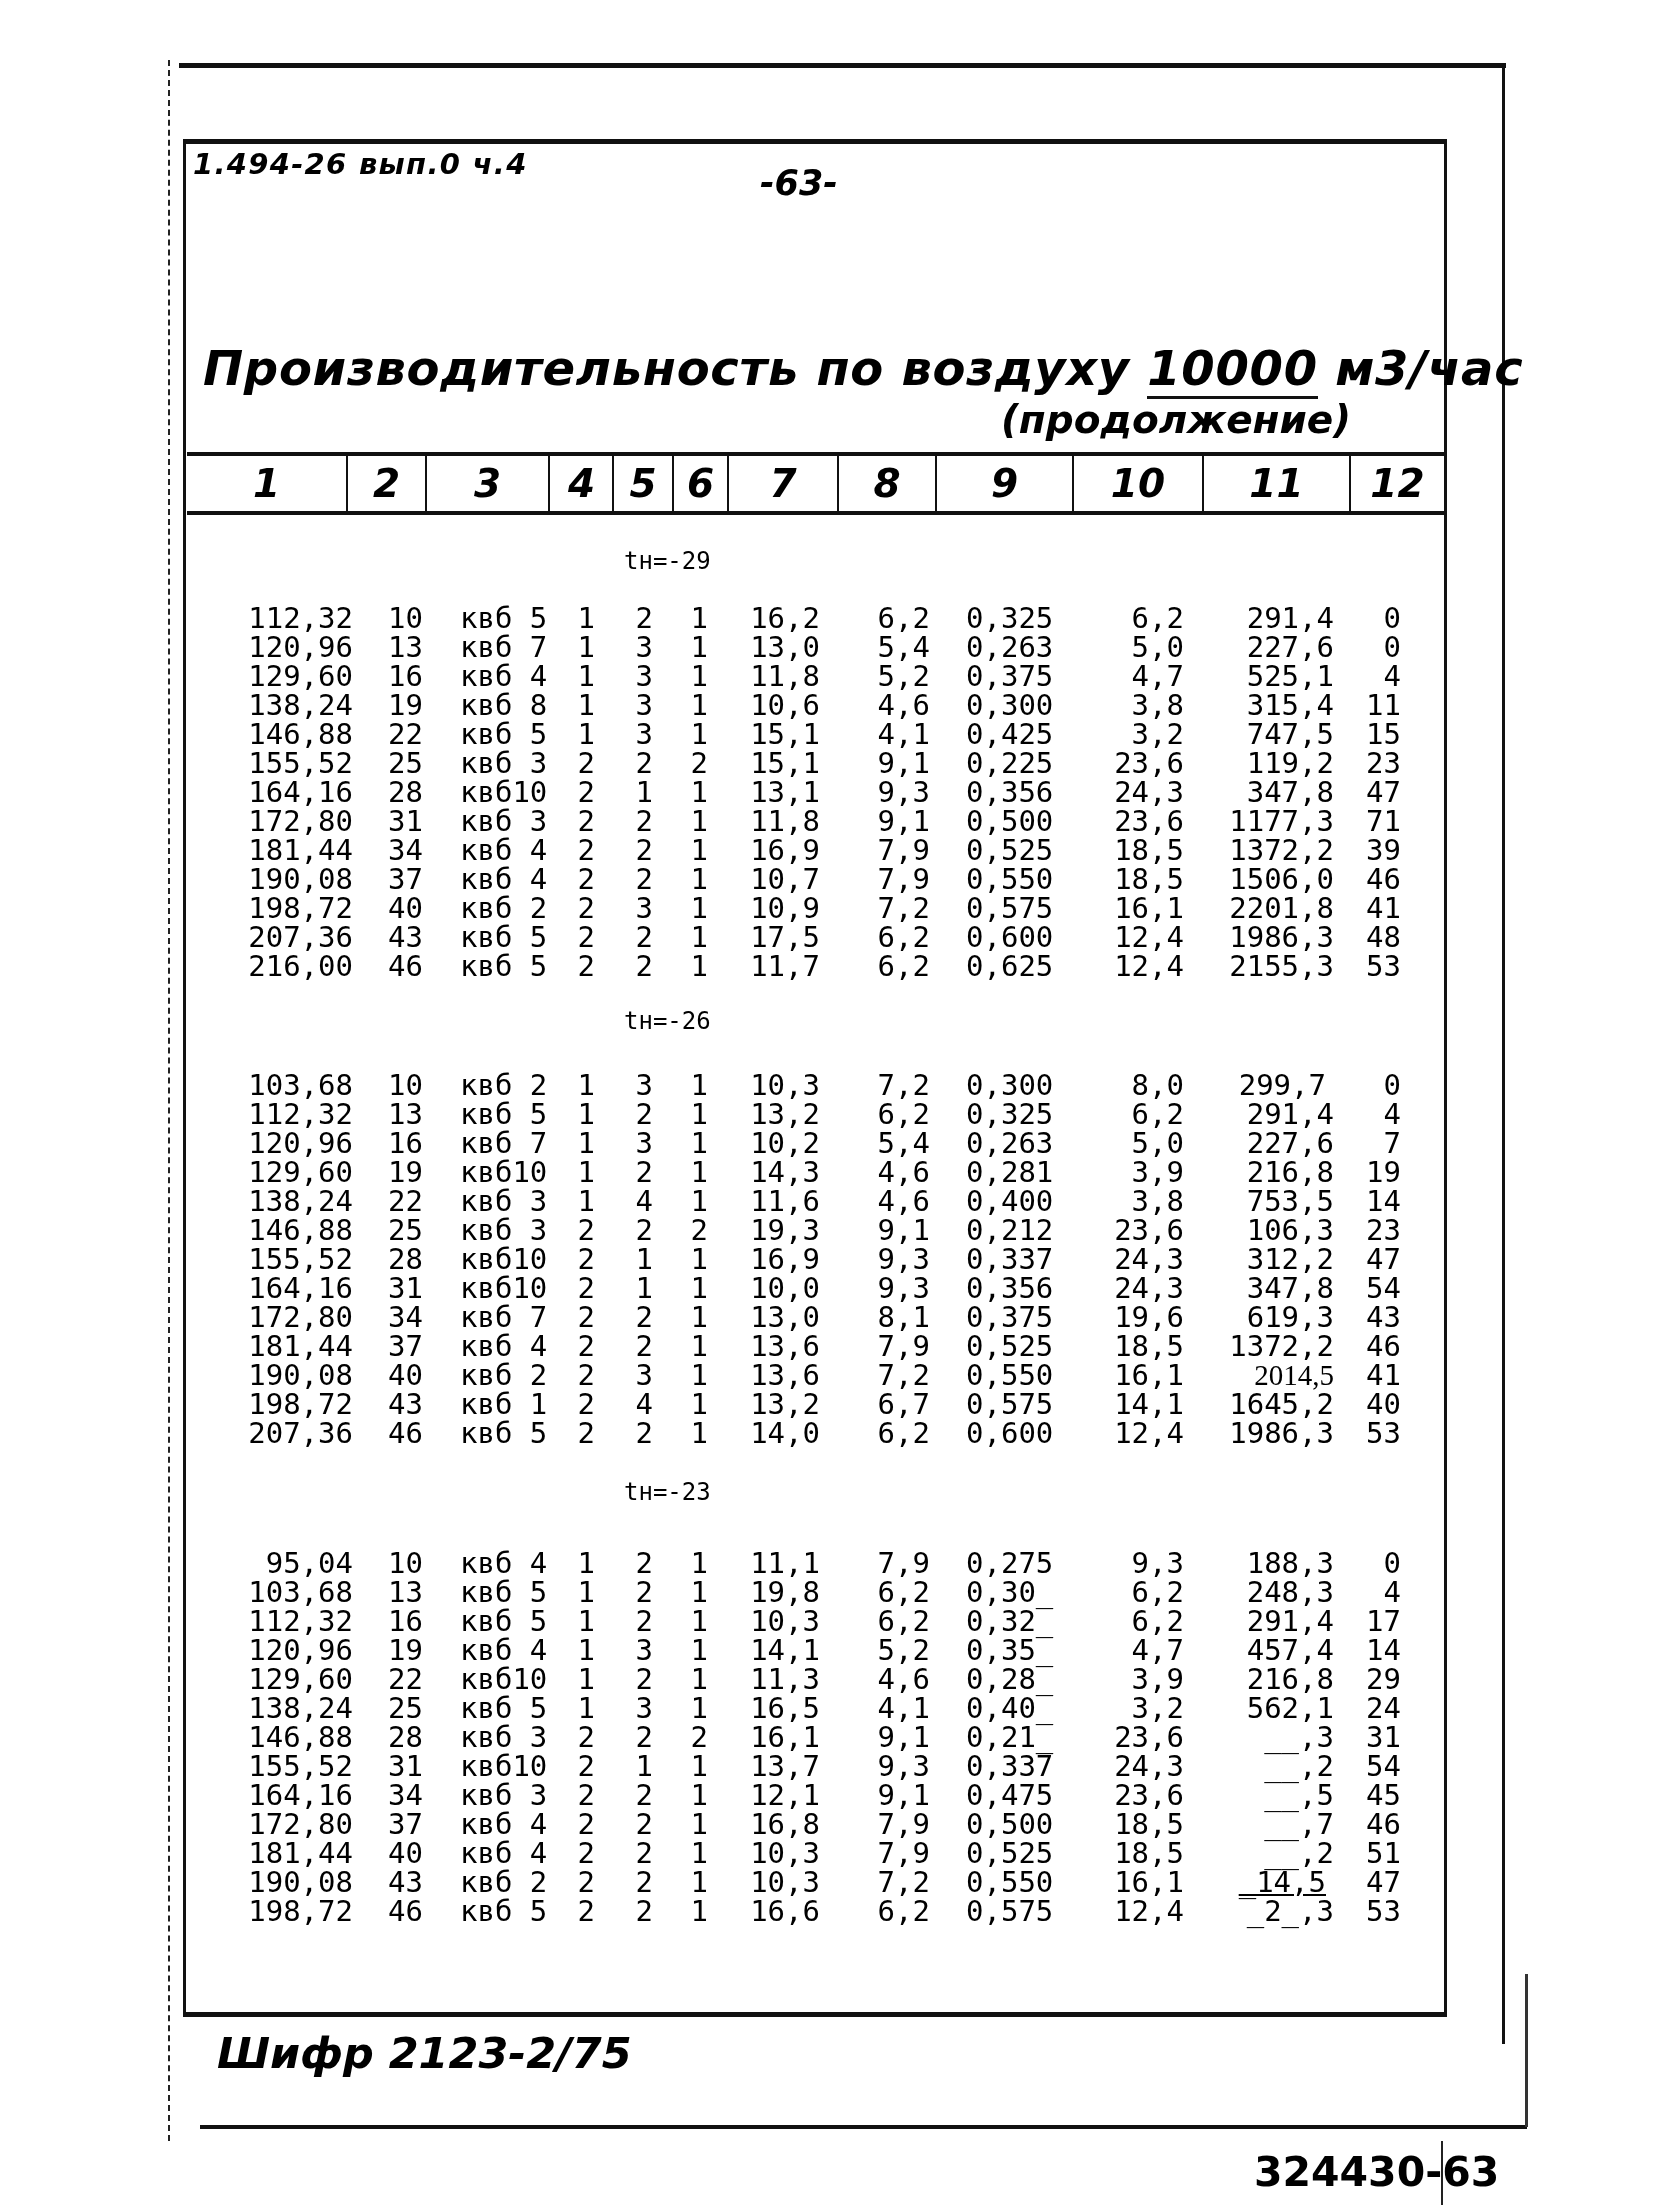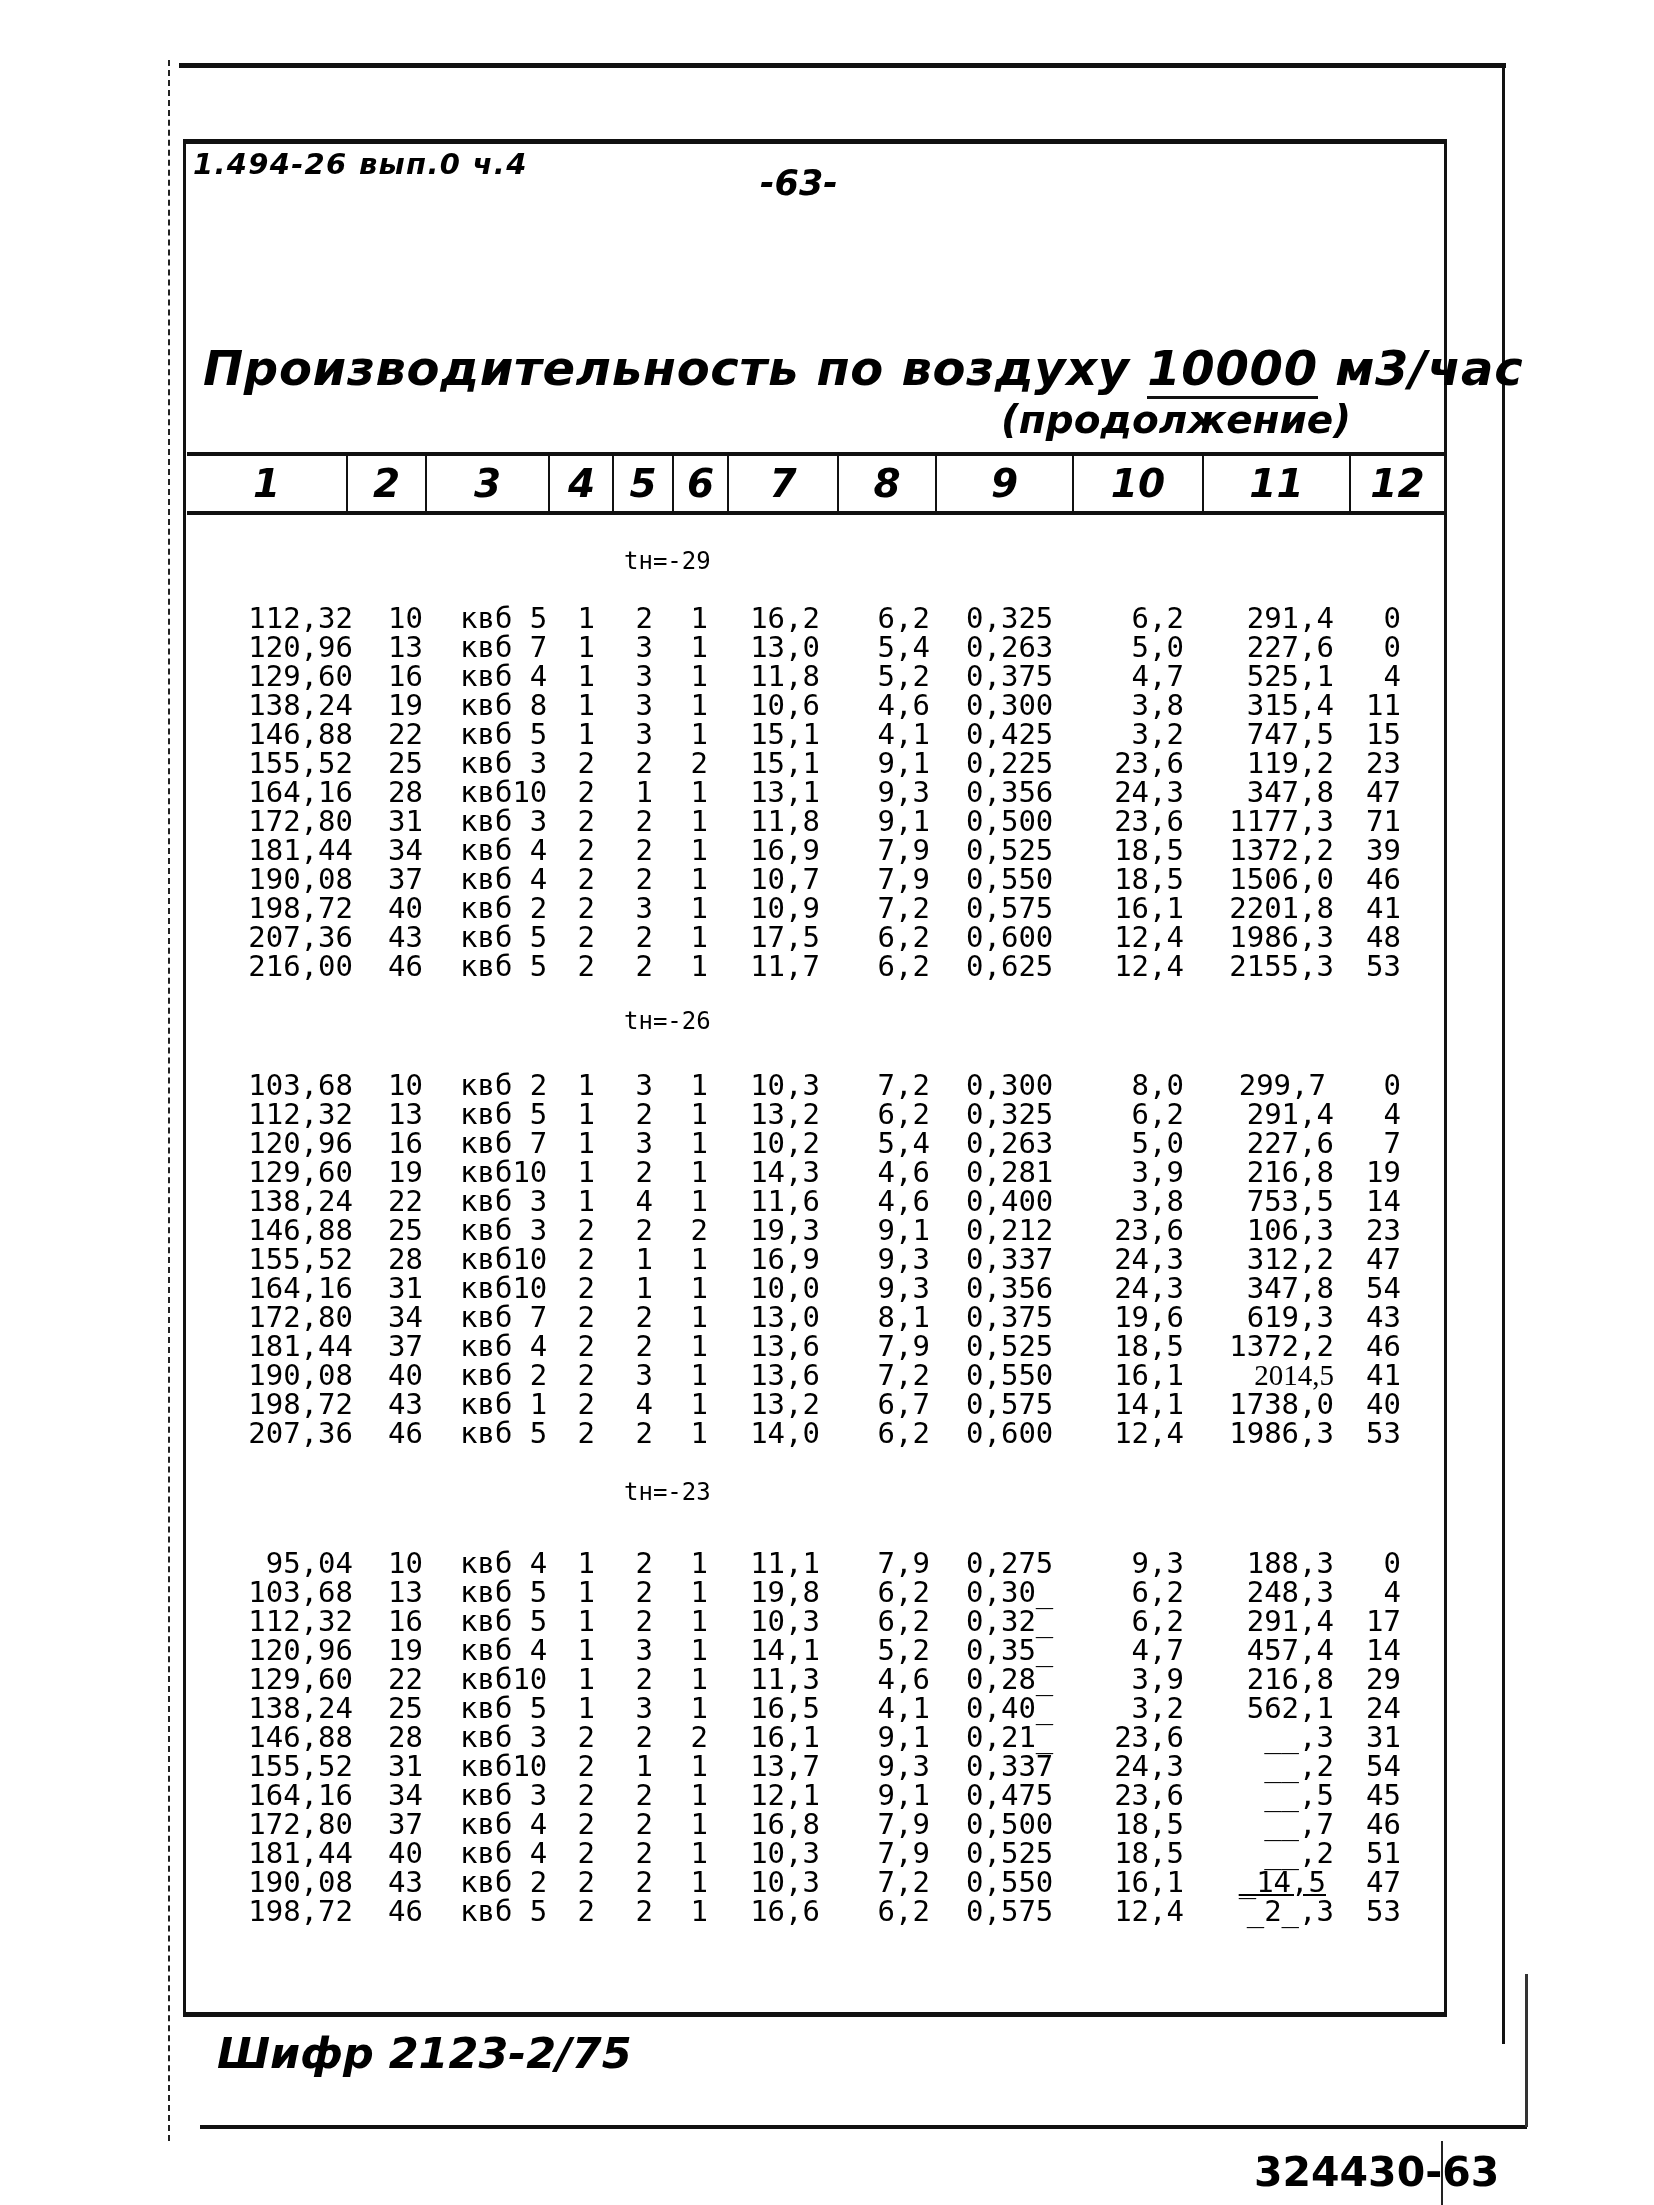--- a/index.html
+++ b/index.html
@@ -405,21 +405,21 @@
       <span class="tc" style="right: 1301px;">198,72</span>
       <span class="tc" style="right: 1231px;">43</span>
       <span class="tc" style="left: 460px;">квб 1</span>
       <span class="tc" style="right: 1059px;">2</span>
       <span class="tc" style="right: 1001px;">4</span>
       <span class="tc" style="right: 946px;">1</span>
       <span class="tc" style="right: 834px;">13,2</span>
       <span class="tc" style="right: 724px;">6,7</span>
       <span class="tc" style="left: 966px;">0,575</span>
       <span class="tc" style="right: 470px;">14,1</span>
-      <span class="tc" style="right: 320px;">1738,0</span>
+      <span class="tc" style="right: 320px;">1645,2</span>
       <span class="tc" style="right: 253px;">40</span>
     </div>
     <div class="trow" style="top: 1419px; width: 1654px;">
       <span class="tc" style="right: 1301px;">207,36</span>
       <span class="tc" style="right: 1231px;">46</span>
       <span class="tc" style="left: 460px;">квб 5</span>
       <span class="tc" style="right: 1059px;">2</span>
       <span class="tc" style="right: 1001px;">2</span>
       <span class="tc" style="right: 946px;">1</span>
       <span class="tc" style="right: 834px;">14,0</span>

